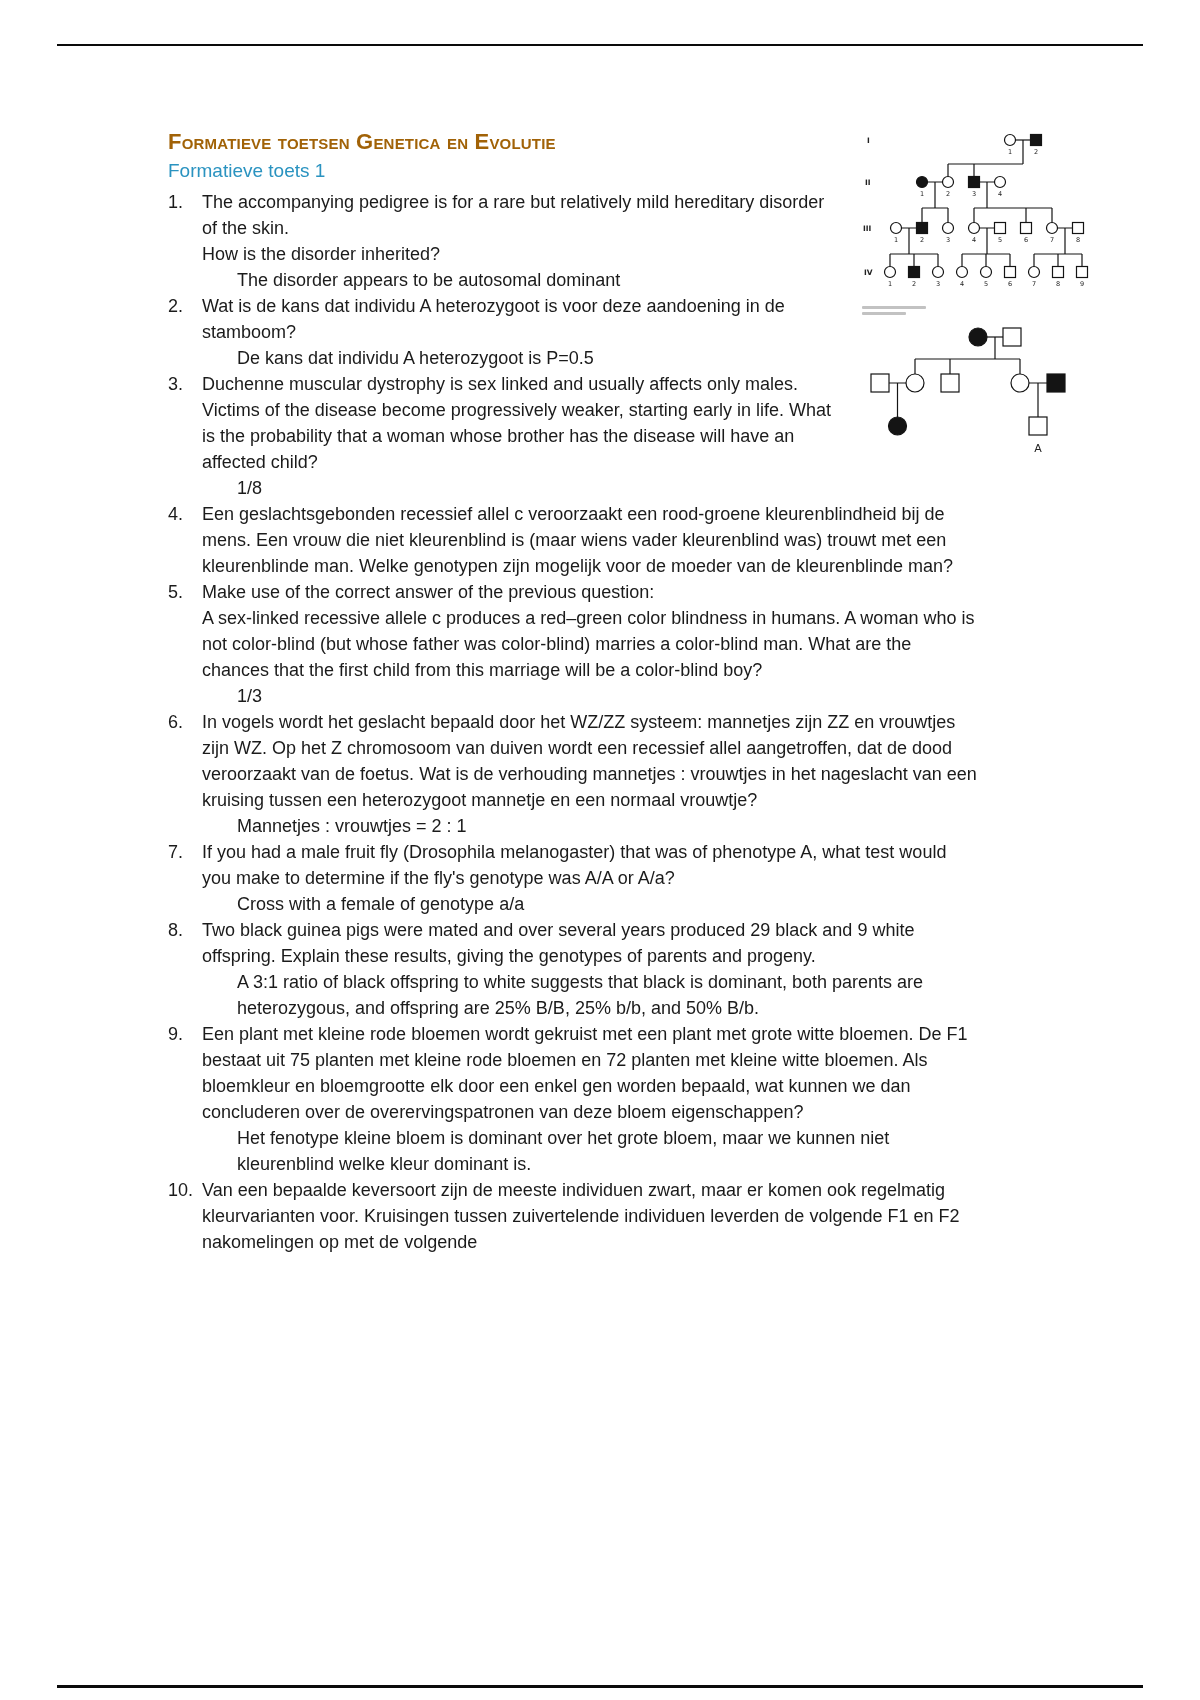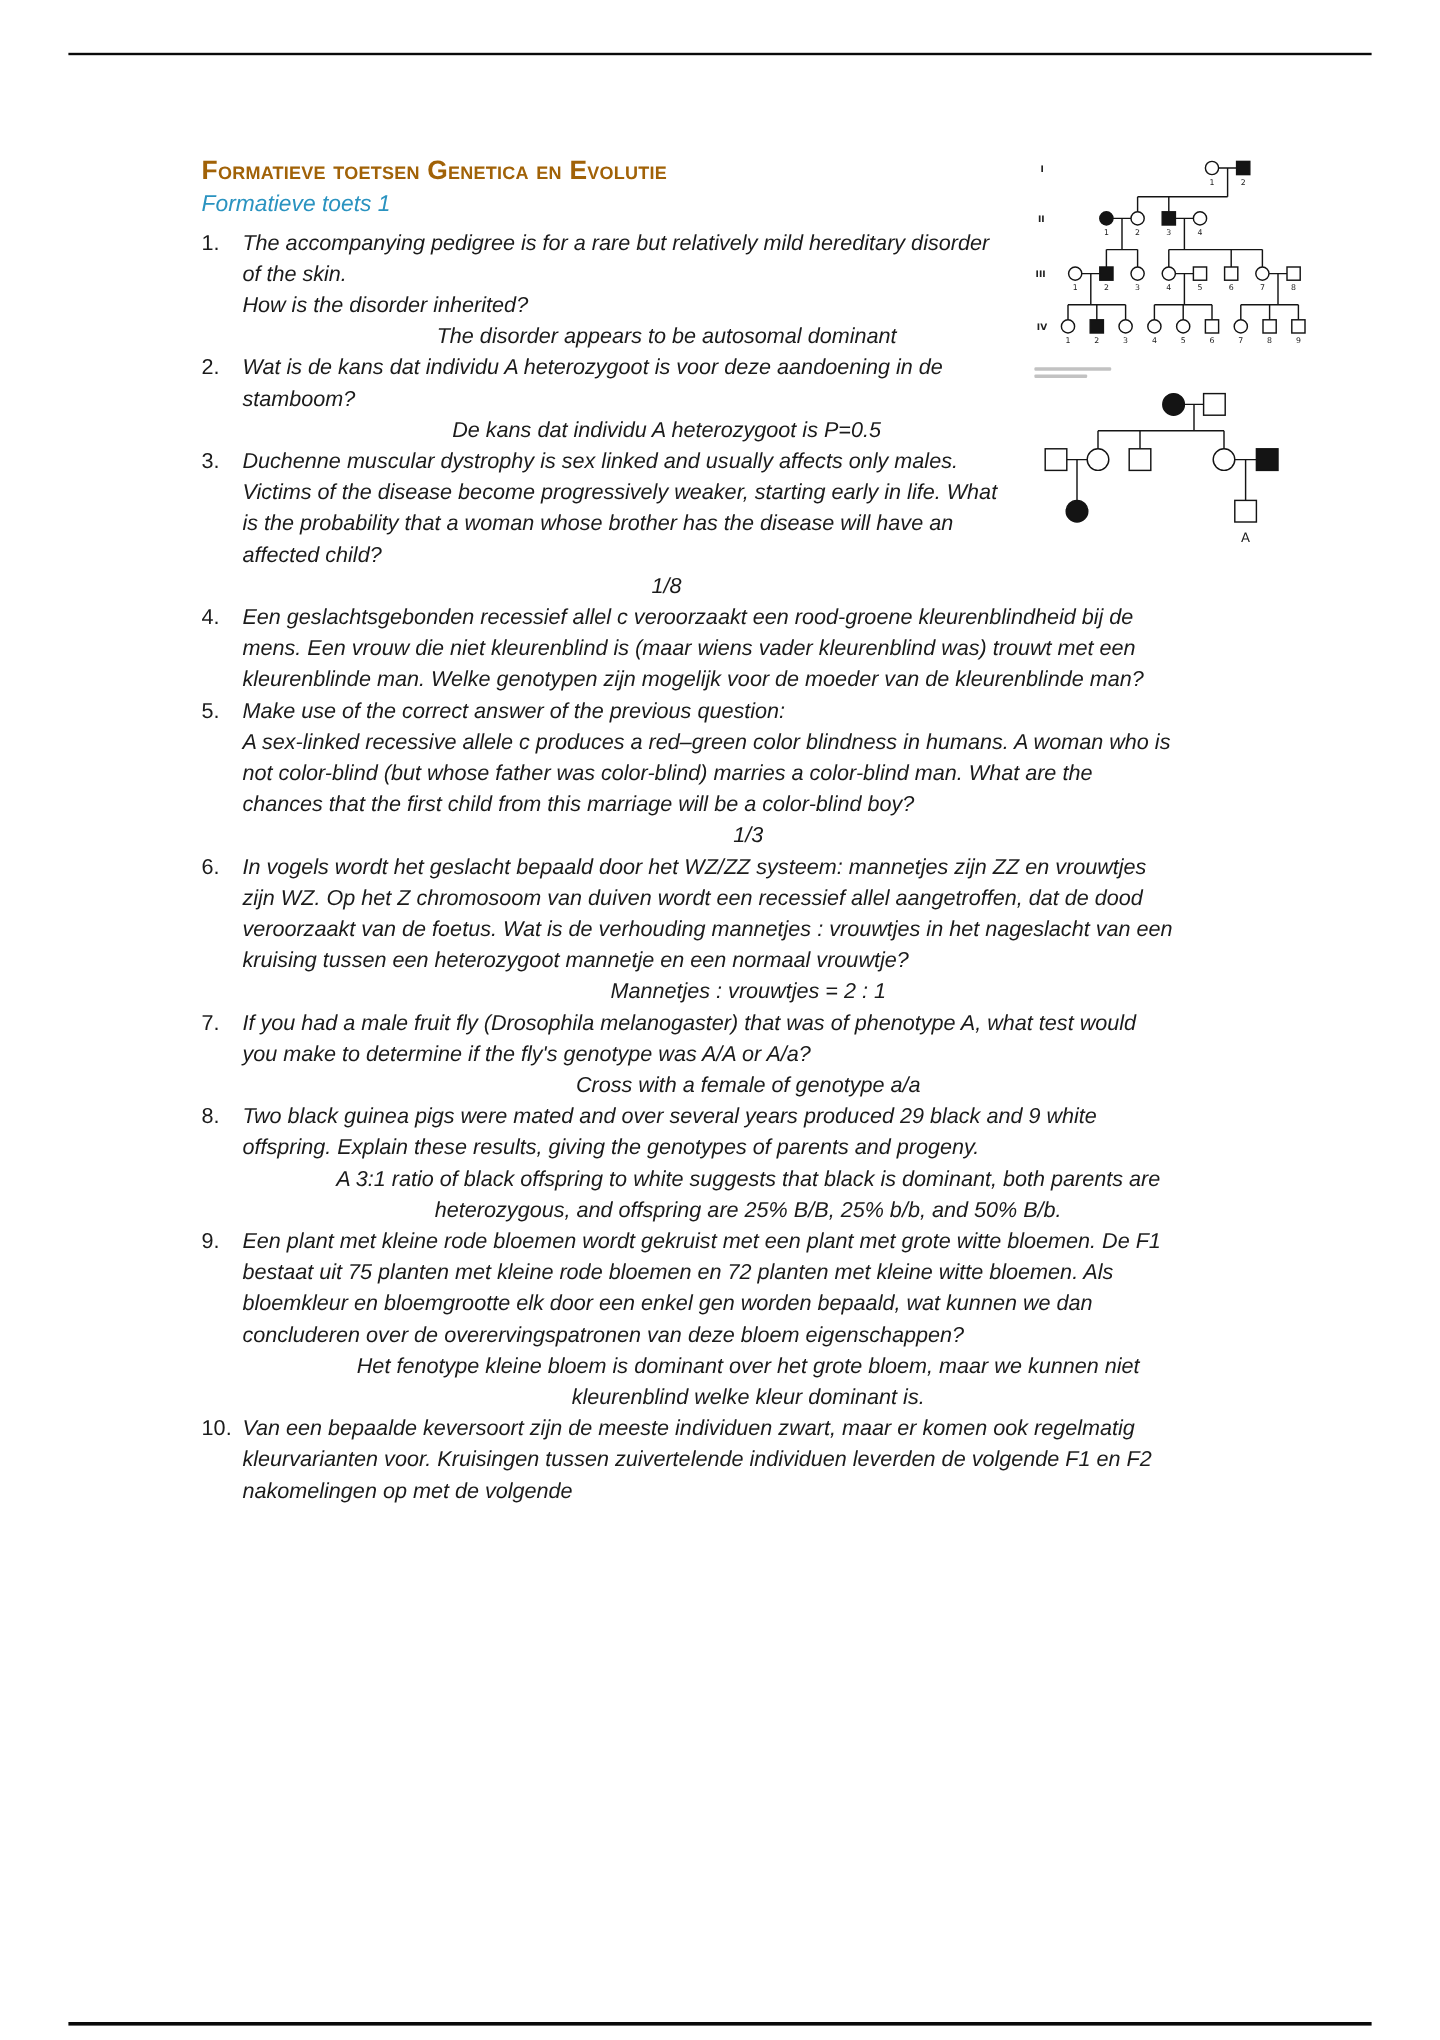--- a/index.html
+++ b/index.html
@@ -32,29 +32,28 @@
     font-size:22px;line-height:28px;
     font-weight:bold;
     font-variant:small-caps;
     letter-spacing:.2px;
     color:#a16207;
   }
   h2.doc-subtitle{
     margin:2px 0 6px 0;
     font-size:19px;line-height:25px;
     font-weight:normal;
-    font-style:italic;
     color:#2a93c0;
   }
   ol.questions{list-style:none;margin:0;padding:0;font-size:18px;line-height:26px;}
   ol.questions li{display:flex;margin:0;}
   .q-num{flex:0 0 34px;width:34px;}
-  .q-body{flex:1 1 auto;min-width:0;font-style:italic;}
+  .q-body{flex:1 1 auto;min-width:0;}
   .q-text{white-space:pre-line;}
-  .q-answer{white-space:pre-line;margin-left:65px;text-align:center;}
+  .q-answer{white-space:pre-line;margin-left:35px;}
   .q-answer:empty{display:none;}
   
   .ped line,.ped path{stroke:#141414;stroke-width:1.2;fill:none;}
   .ped .sym{stroke:#141414;stroke-width:1.2;fill:#ffffff;}
   .ped .aff{fill:#141414;}
   .ped text{font-family:"DejaVu Sans",sans-serif;fill:#222;}
   .ped .num{font-size:6.5px;text-anchor:middle;}
   .ped .gen{font-size:7.5px;font-weight:bold;}
   .ped .big-label{font-size:11px;text-anchor:middle;}
 </style>

